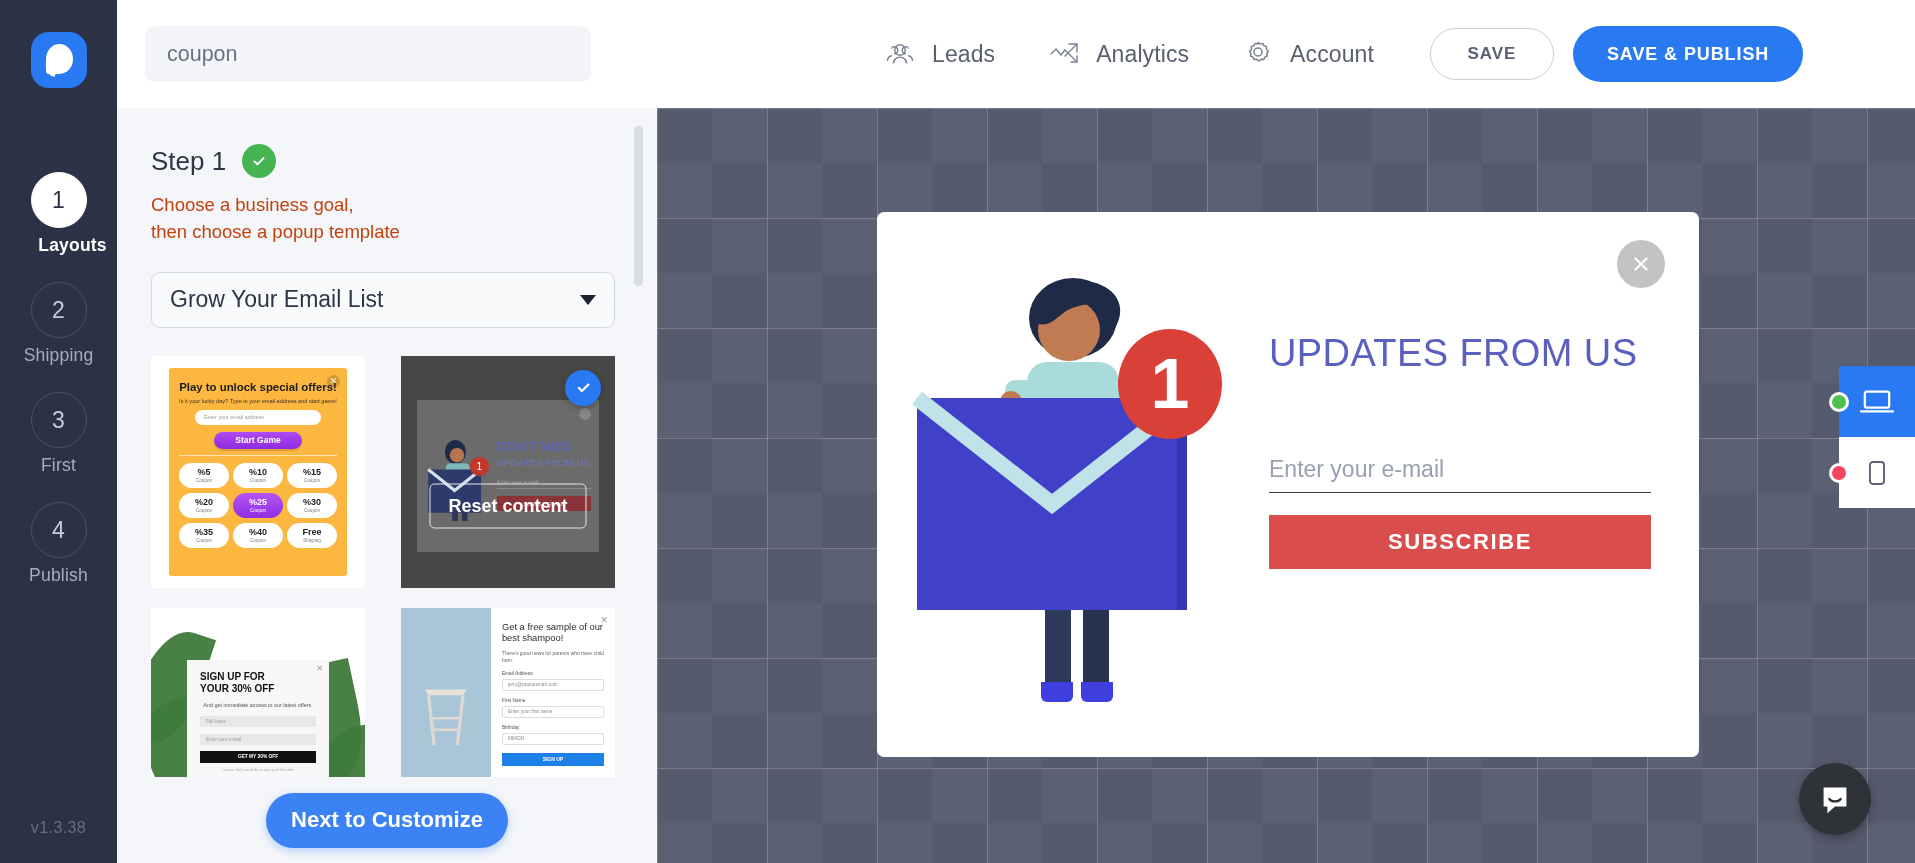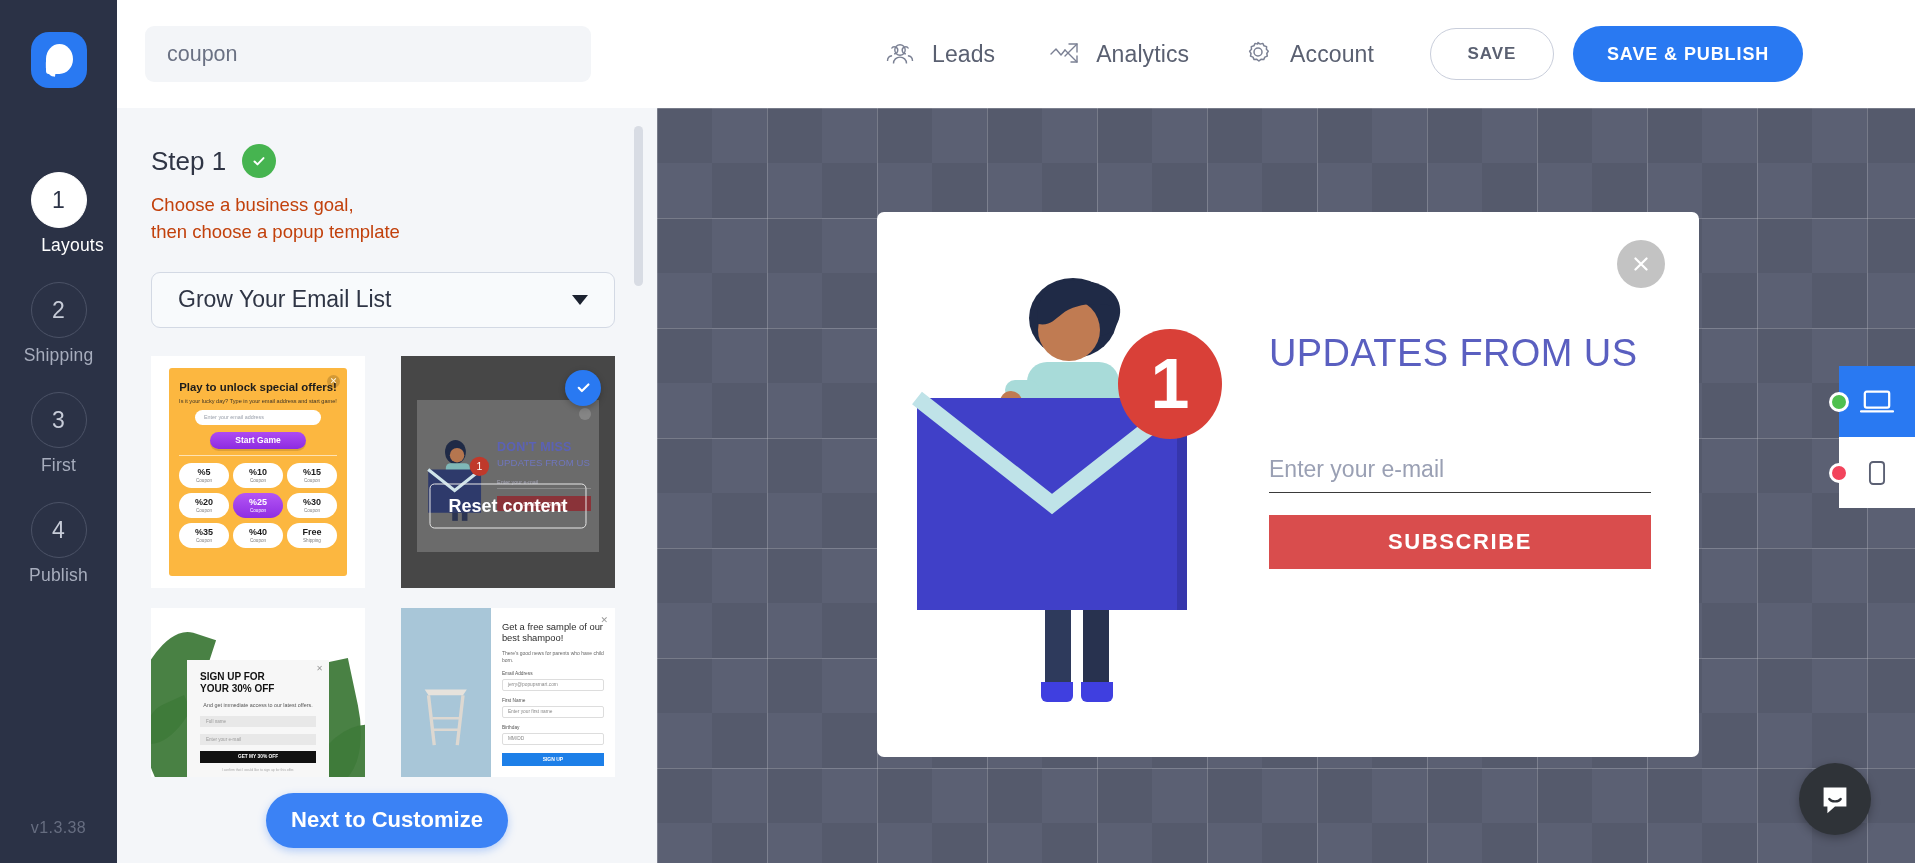--- a/index.html
+++ b/index.html
@@ -34,21 +34,21 @@
   .rail-num {
     width: 56px; height: 56px; border-radius: 50%; margin: 0 auto 7px auto;
     display: flex; align-items: center; justify-content: center;
     font-size: 23px; color: #c7ccd8; border: 1.6px solid #4b5266;
     background: transparent; letter-spacing: .2px;
   }
   .rail-step.active .rail-num {
     background: #ffffff; color: #2b3246; border-color: #ffffff; font-weight: 400;
   }
   .rail-label { font-size: 17.5px; color: #a7adbd; letter-spacing: .2px; }
-  .rail-step.active .rail-label { color: #ffffff; font-weight: normal; padding-left: 28px; }
+  .rail-step.active .rail-label { color: #ffffff; font-weight: bold; padding-left: 28px; }
   #version {
     position: absolute; bottom: 26px; left: 0; width: 117px; text-align: center;
     font-size: 16px; color: #666d80; letter-spacing: .4px;
   }
 
   
   #topbar {
     position: absolute; left: 117px; top: 0; width: 1798px; height: 108px;
     background: #ffffff; display: flex; align-items: center;
   }
@@ -97,21 +97,21 @@
     display: flex; align-items: center; justify-content: center;
   }
   .step-desc {
     margin-top: 14px; font-size: 18.5px; line-height: 1.45; color: #c2410c;
   }
 
   #goal-select {
     margin-top: 26px; width: 464px; height: 56px; border-radius: 9px;
     background: #f8fafc; border: 1.3px solid #d3d9e4;
     display: flex; align-items: center; justify-content: space-between;
-    padding: 0 26px; cursor: pointer;
+    padding: 0 18px; cursor: pointer;
   }
   #goal-select .goal-val { font-size: 23px; color: #2f3545; }
   .caret {
     width: 0; height: 0; border-left: 8.5px solid transparent;
     border-right: 8.5px solid transparent; border-top: 10px solid #1c2230;
   }
 
   #thumbs {
     margin-top: 28px; display: grid; grid-template-columns: 214px 214px;
     gap: 20px 36px;
@@ -134,21 +134,21 @@
     font-size: 9px; display: flex; align-items: center; justify-content: center;
   }
   .t1-h { text-align: center; font-size: 11.4px; font-weight: bold; color: #1c1c1c; }
   .t1-sub { text-align: center; font-size: 5.6px; color: #3c3326; margin-top: 5px; }
   .t1-inp {
     margin: 6px auto 0 auto; width: 126px; height: 15px; border-radius: 8px;
     background: #fff; font-size: 5.4px; color: #9aa0ab;
     display: flex; align-items: center; padding-left: 9px;
   }
   .t1-btn {
-    margin: 7px auto 0 auto; width: 96px; height: 17px; border-radius: 9px;
+    margin: 7px auto 0 auto; width: 88px; height: 17px; border-radius: 9px;
     background: linear-gradient(180deg,#ae4bf3,#8d2be0); color: #fff;
     font-size: 8.5px; font-weight: bold; display: flex;
     align-items: center; justify-content: center;
     box-shadow: 0 2px 0 rgba(0,0,0,.12);
   }
   .t1-rule { margin-top: 6px; height: 1px; background: rgba(255,255,255,.6); }
   .t1-grid {
     margin-top: 7px; display: grid; grid-template-columns: repeat(3, 1fr);
     gap: 5px 4px;
   }

